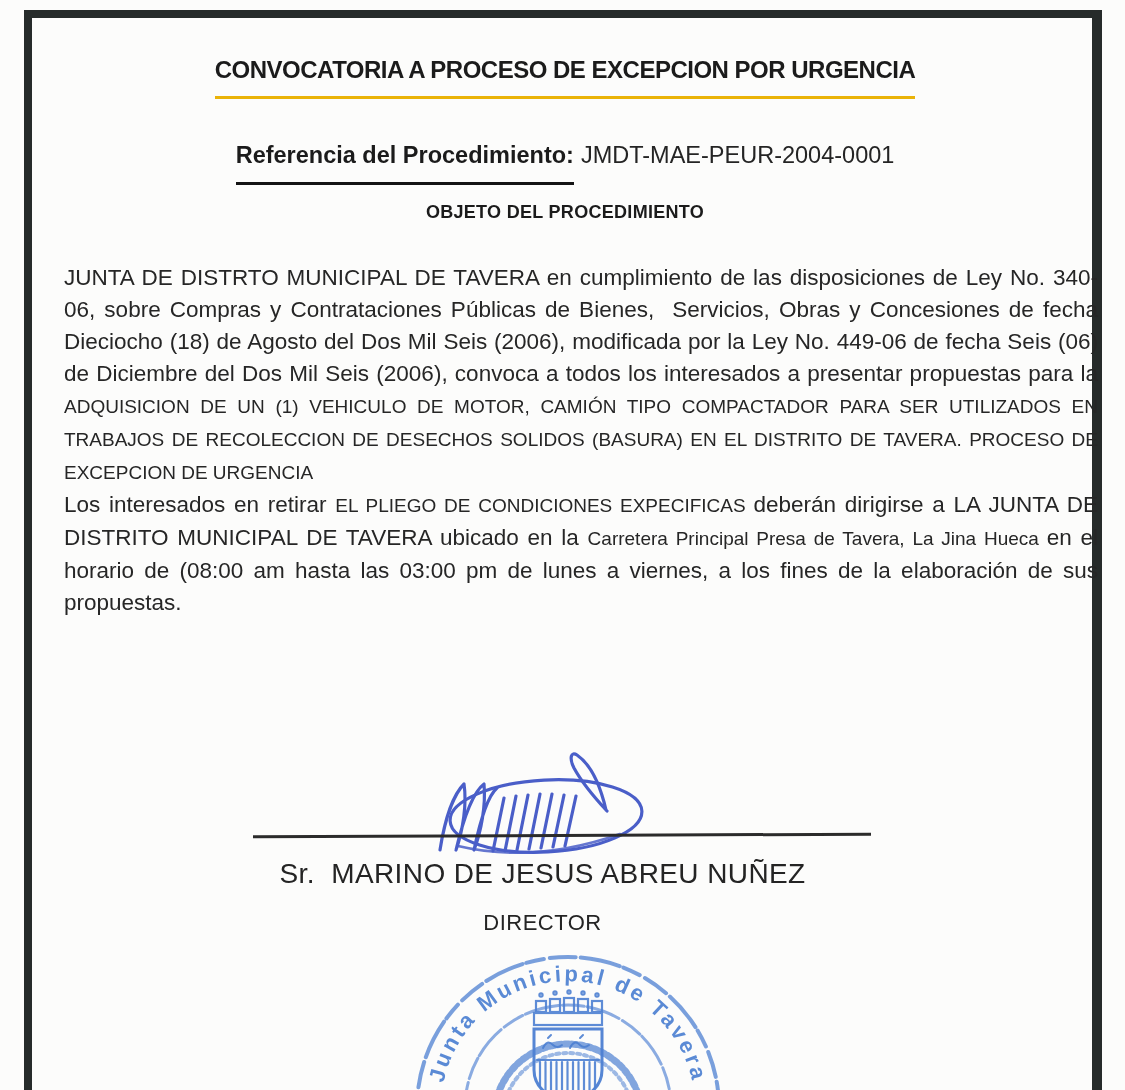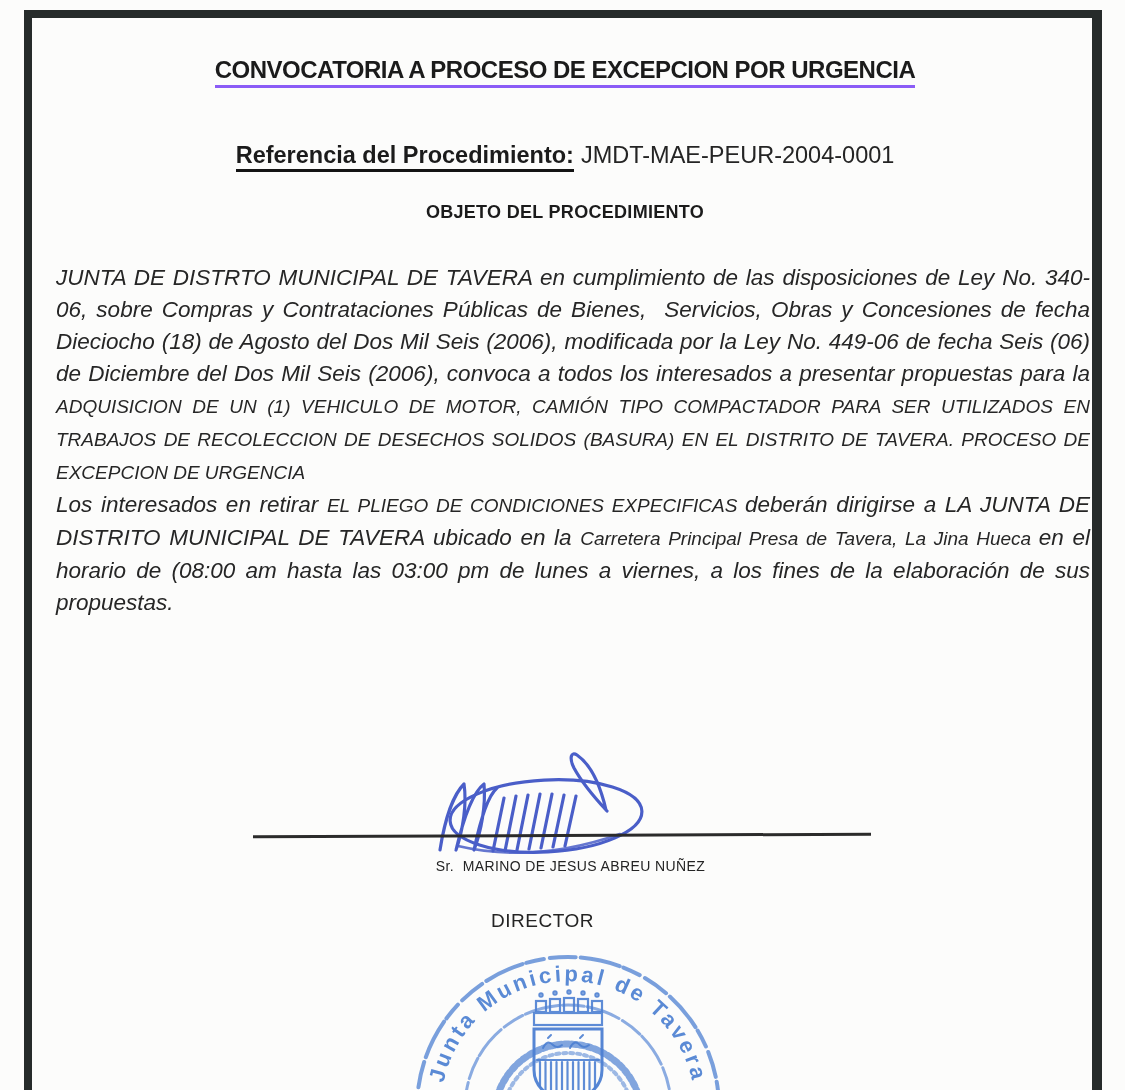--- a/index.html
+++ b/index.html
@@ -13,50 +13,50 @@
     border-left:8px solid #262b2a; border-top:8px solid #262b2a; border-right:10px solid #262b2a;
     box-sizing:content-box; pointer-events:none;
   }
   .content { position:absolute; left:48px; top:0; width:1034px; }
 
   .title {
     position:absolute; top:56px; left:0; width:100%;
     text-align:center; font-size:24px; font-weight:bold; letter-spacing:-0.5px;
     color:#1b1b1b; margin:0;
   }
-  .u { border-bottom:3px solid #8b5cf6; padding-bottom:2px; }
+  .u { border-bottom:3px solid #eab308; padding-bottom:13px; }
 
   .ref-line { position:absolute; top:142px; left:0; width:100%; text-align:center; font-size:23.5px; }
-  .ref-label { font-weight:bold; border-bottom:3px solid #141414; padding-bottom:1px; margin-right:7px; color:#1b1b1b; }
+  .ref-label { font-weight:bold; border-bottom:3px solid #141414; padding-bottom:14px; margin-right:7px; color:#1b1b1b; }
   .ref-value { color:#242424;text-align:right; }
 
   .objeto {
     position:absolute; top:202px; left:0; width:100%;
     text-align:center; font-size:18px; font-weight:bold; letter-spacing:.3px;
     color:#1b1b1b; margin:0;
   }
 
-  .bodywrap { position:absolute; top:262px; left:8px; width:1034px;font-style:italic; }
+  .bodywrap { position:absolute; top:262px; left:16px; width:1034px; }
   .body { font-size:22.5px; line-height:32px; text-align:justify; margin:0; color:#262626; }
   .smallcaps { font-size:19px; }
   .addr { font-size:19px; }
   .p3 { margin-top:20px; }
 
   .sig-svg { position:absolute; left:424px; top:748px; filter:blur(.2px); }
   .sig-line {
     position:absolute; left:253px; top:834px; width:618px; height:2.5px;
     background:#2b2b2b; transform:rotate(-0.25deg);
   }
   .name {
     position:absolute; top:858px; left:0; width:1085px; text-align:center;
-    font-size:14px; letter-spacing:.4px; color:#242424;padding-left:28px;
+    font-size:28px; letter-spacing:.4px; color:#242424;
   }
   .director {
     position:absolute; top:910px; left:0; width:1085px; text-align:center;
-    font-size:19px; letter-spacing:.5px; color:#242424;
+    font-size:22px; letter-spacing:.5px; color:#242424;
   }
   .seal-svg { position:absolute; left:398px; top:950px; filter:blur(.3px); }
   .seal-text { font-family:"Liberation Sans", sans-serif; font-weight:bold; font-size:22px; letter-spacing:3px; }
 </style>
 </head>
 <body>
 
 <div class="page">
 
   <div class="frame"></div>

